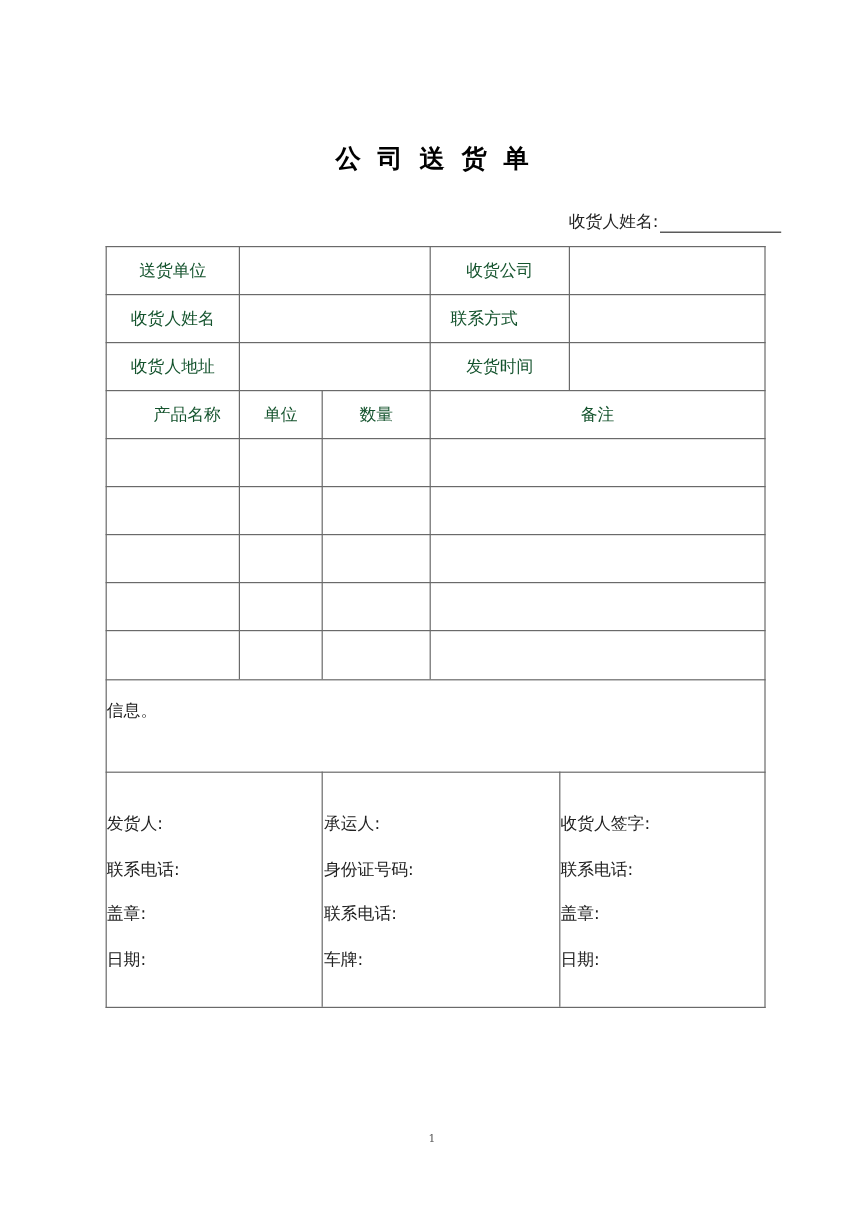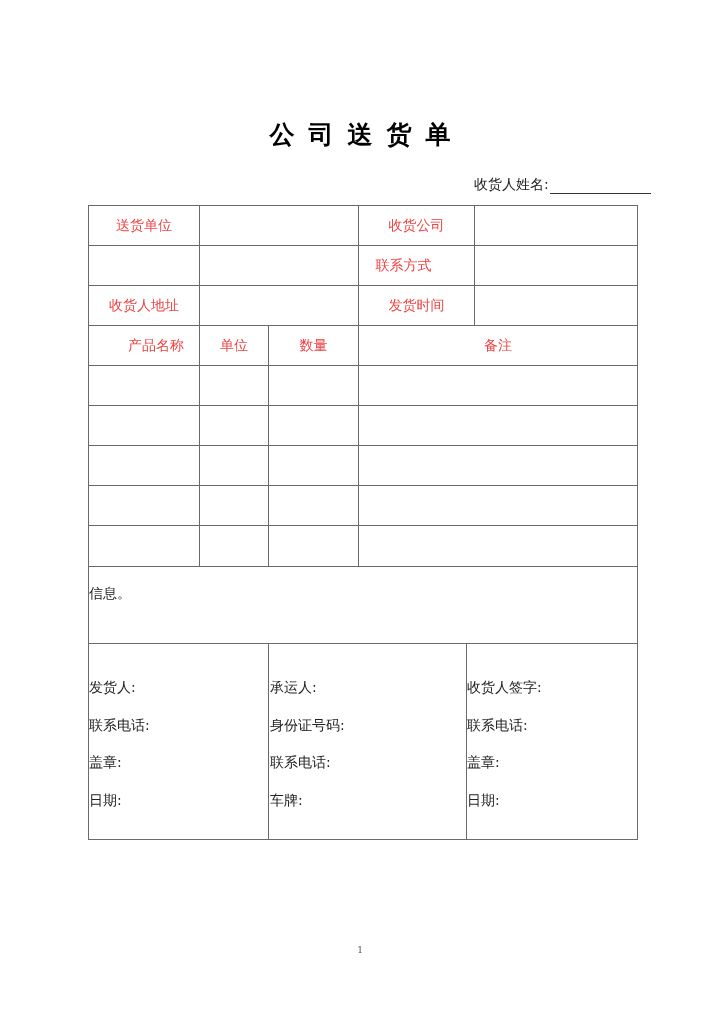--- a/index.html
+++ b/index.html
@@ -3,34 +3,34 @@
 <meta charset="utf-8">
 <style>
   html, body { margin: 0; padding: 0; }
   body {
     width: 720px; height: 1017px; background: #ffffff; position: relative;
     font-family: "DejaVu Sans", "Liberation Sans", sans-serif; color: #111;
     overflow: hidden;
   }
   .title {
     position: absolute; left: 0; width: 720px; top: 118px; text-align: center;
-    font-size: 25px; font-weight: bold; letter-spacing: 14px; text-indent: 14px; color: #000;
+    font-size: 21px; font-weight: bold; letter-spacing: 14px; text-indent: 14px; color: #000;
   }
   .contract {
     position: absolute; left: 474px; top: 176px; font-size: 14px; color: #222;
     display: flex; align-items: flex-end;
   }
   .contract .blank {
     display: inline-block; width: 101px; border-bottom: 1px solid #333; height: 15px; margin-left: 1px;
   }
   .grid { position: absolute; left: 0; top: 0; width: 720px; height: 1017px; }
   .hl { position: absolute; height: 1px; background: #6a6a6a; }
   .vl { position: absolute; width: 1px; background: #6a6a6a; }
   .cell {
-    position: absolute; font-size: 14px; color: #ef4444;
+    position: absolute; font-size: 14px; color: #14532d;
     display: flex; align-items: center; justify-content: center; white-space: nowrap;
   }
   .note {
     position: absolute; left: 89px; top: 575px; width: 550px; font-size: 14px; color: #222;
     line-height: 37px; white-space: nowrap;
   }
   .note .ul { text-decoration: underline; text-underline-offset: 3px; }
   .sig { position: absolute; font-size: 14px; color: #222; }
   .sig div { height: 37.5px; line-height: 20px; white-space: nowrap; }
   .pagenum { position: absolute; left: 0; width: 720px; top: 945px; text-align: center; font-size: 9px; color: #555; font-family: "DejaVu Serif", serif; }
@@ -69,20 +69,21 @@
   <div class="vl" style="left:268px;top:325px;height:241px"></div>
 
   <div class="vl" style="left:268px;top:643px;height:196px"></div>
   <div class="vl" style="left:466px;top:643px;height:196px"></div>
 
   <div class="cell" style="left:89px;top:206px;width:110px;height:39px">送货单位</div>
   <div class="cell" style="left:200px;top:206px;width:158px;height:39px"></div>
   <div class="cell" style="left:359px;top:206px;width:115px;height:39px">收货公司</div>
   <div class="cell" style="left:475px;top:206px;width:162px;height:39px"></div>
 
+  <div class="cell" style="left:89px;top:246px;width:110px;height:39px">收货人姓名</div>
   <div class="cell" style="left:200px;top:246px;width:158px;height:39px"></div>
   <div class="cell" style="left:346px;top:246px;width:115px;height:39px">联系方式</div>
   <div class="cell" style="left:475px;top:246px;width:162px;height:39px"></div>
 
   <div class="cell" style="left:89px;top:286px;width:110px;height:39px">收货人地址</div>
   <div class="cell" style="left:200px;top:286px;width:158px;height:39px"></div>
   <div class="cell" style="left:359px;top:286px;width:115px;height:39px">发货时间</div>
   <div class="cell" style="left:475px;top:286px;width:162px;height:39px"></div>
 
   <div class="cell" style="left:101px;top:326px;width:110px;height:39px">产品名称</div>

